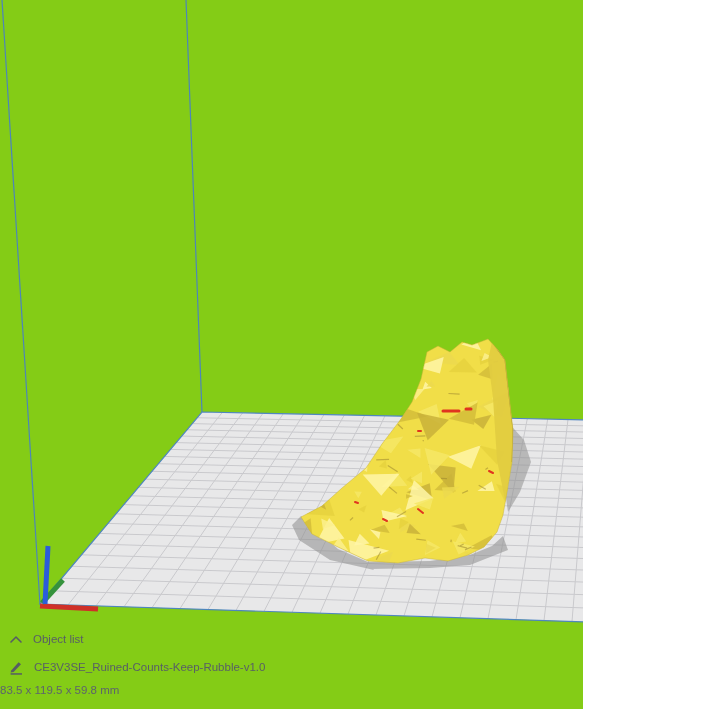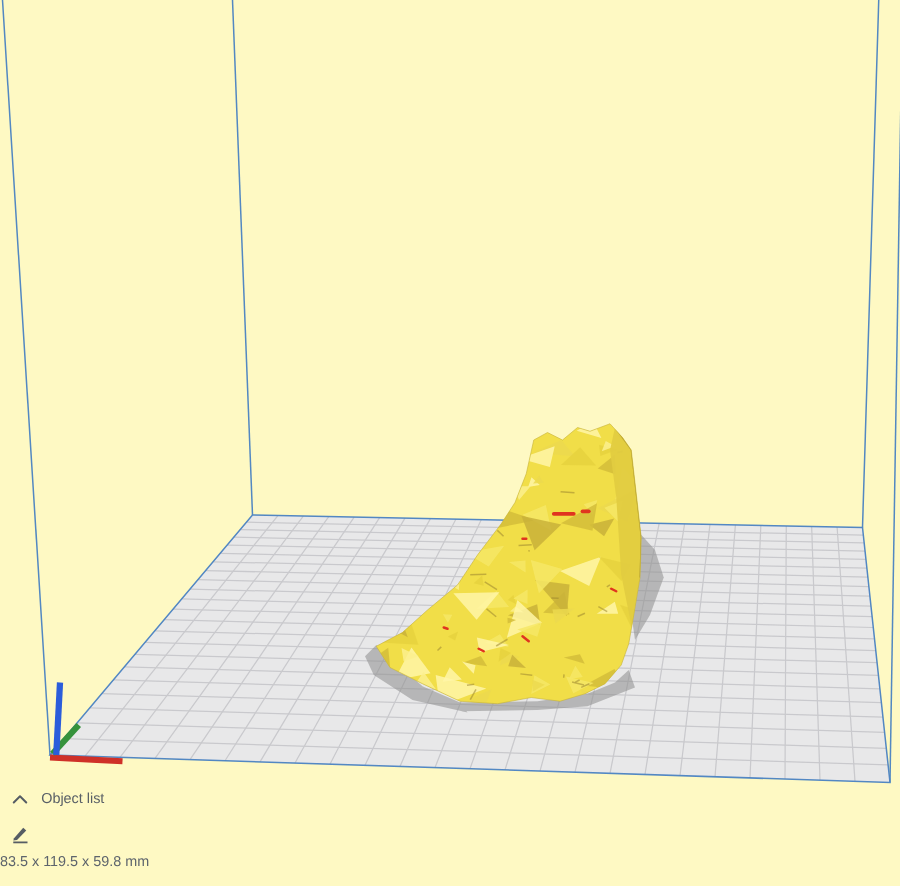--- a/index.html
+++ b/index.html
@@ -1,21 +1,21 @@
 <!DOCTYPE html>
 <html><head>
 <meta charset="utf-8">
 <style>
   html,body{margin:0;padding:0;}
   body{font-family:"Liberation Sans", sans-serif; background:#ffffff;}
   .stage{
     position:relative;
-    width:720px; height:709px;
+    width:583px; height:709px;
     overflow:hidden;
-    background:#fef9c3;
+    background:#84cc16;
   }
   #scene{position:absolute; left:0; top:0;}
   .footer{
     position:absolute; left:0; bottom:0; width:100%;
     pointer-events:none;
   }
   .footer .row{
     display:flex; align-items:center; gap:10px;
     pointer-events:auto; cursor:pointer;
   }
@@ -277,17 +277,18 @@
         <polyline points="2,7 7,2 12,7" fill="none" stroke="#565d64" stroke-width="1.6" stroke-linecap="round" stroke-linejoin="round"></polyline>
       </svg>
       <span class="label-text">Object list</span>
     </div>
 
     <div class="row object-item">
       <svg class="icon" width="15" height="16" viewBox="0 0 15 16">
         <path d="M2.2 11.6 L9.6 3.2 L12.0 5.3 L4.6 13.0 L1.6 13.4 Z" fill="#565d64"></path>
         <rect x="1.6" y="14.2" width="11.4" height="1.5" fill="#565d64"></rect>
       </svg>
+      <span class="label-text">CE3V3SE_Ruined-Counts-Keep-Rubble-v1.0</span>
     </div>
 
     <div class="dims">83.5 x 119.5 x 59.8 mm</div>
   </div>
 </div>
 
 </body></html>

